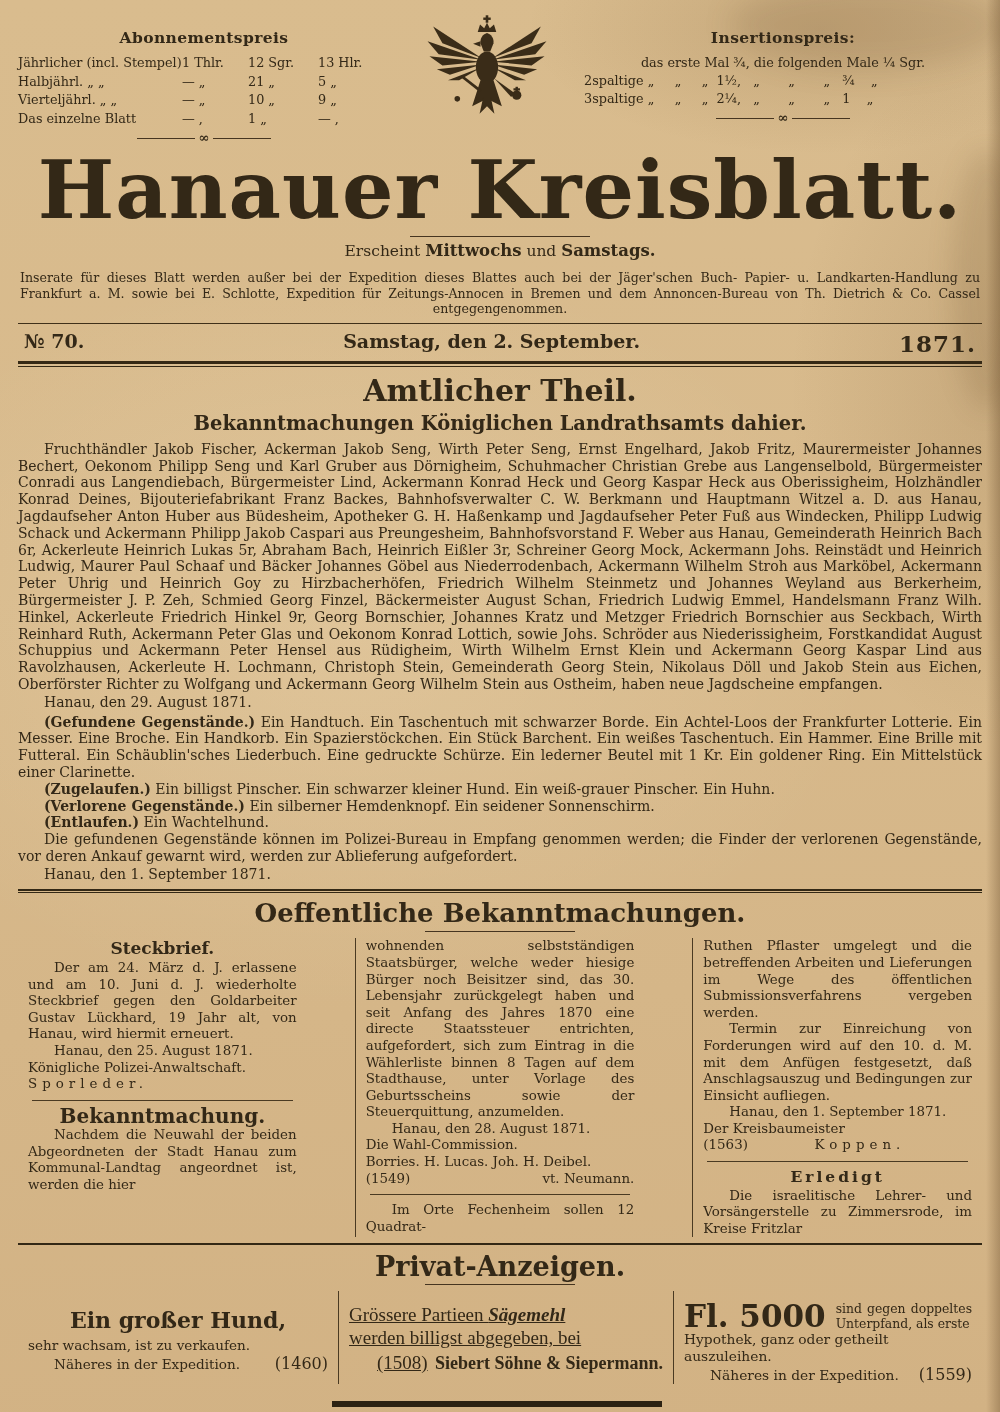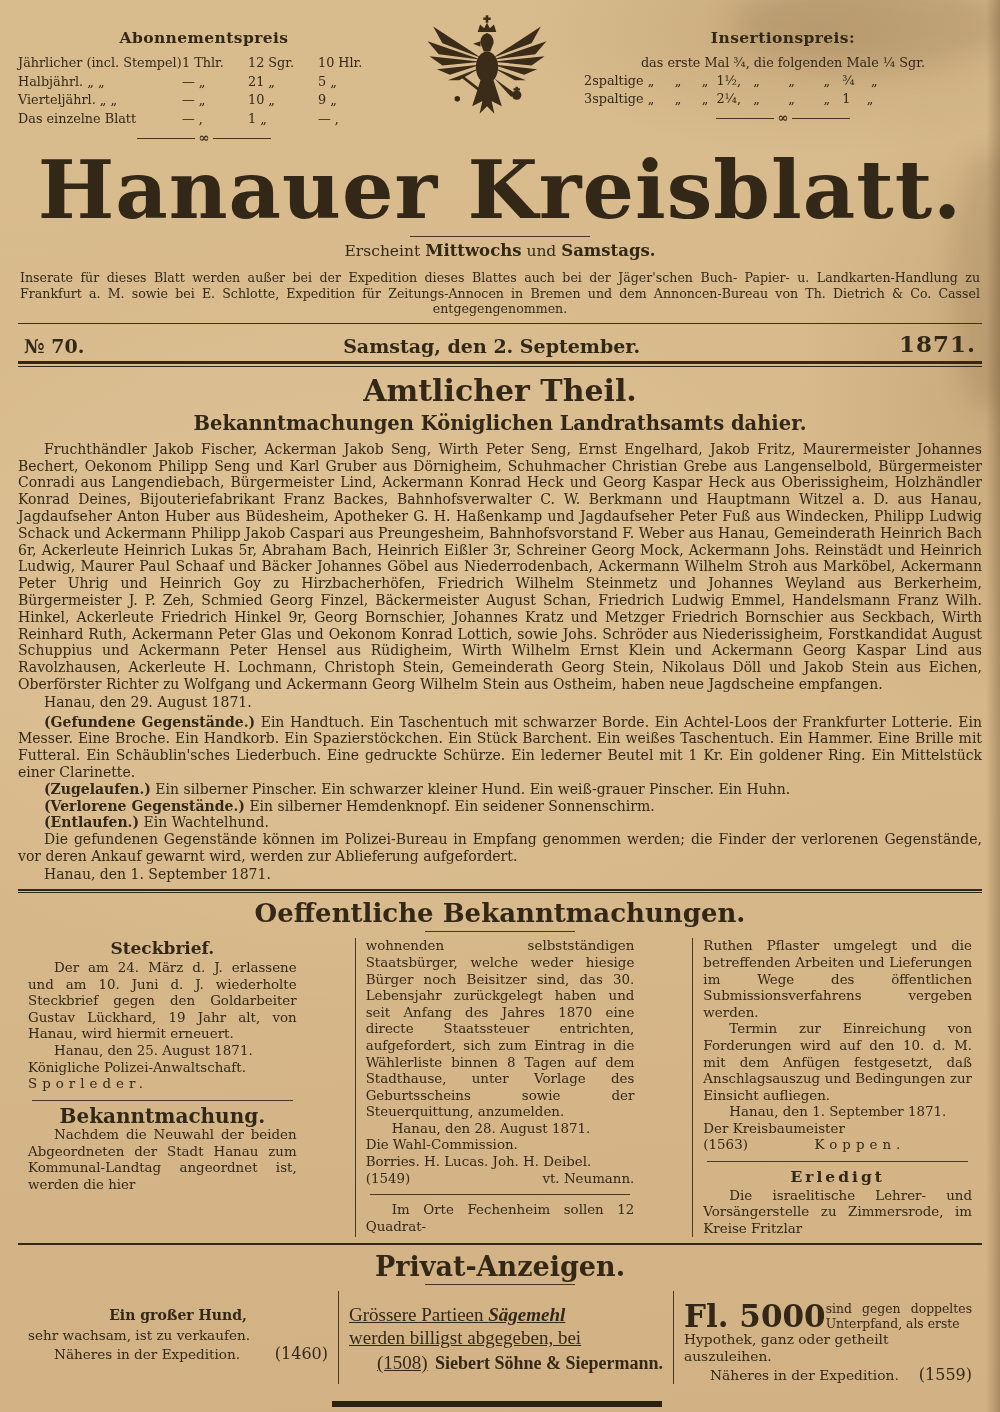--- a/index.html
+++ b/index.html
@@ -29,21 +29,21 @@
   .orn-knot{font-size:13px;line-height:8px;font-weight:bold;}
   .eagle-box{width:170px;text-align:center;}
   
   .masthead{text-align:center;font-size:81px;line-height:1.04;font-weight:bold;margin:6px 0 4px 0;letter-spacing:1px;}
   .short-rule{width:180px;border-top:1px solid #463520;margin:2px auto 4px auto;}
   .schedule{text-align:center;font-size:15.5px;}
   .schedule b{font-size:16.5px;}
   .notice{font-size:12.6px;line-height:15.5px;text-align:justify;text-align-last:center;margin:10px 2px 6px 2px;}
   .rule-thin{border-top:1px solid #3f3019;margin:2px 0;}
   
-  .dateline{display:flex;justify-content:space-between;align-items:flex-end;padding:4px 6px 2px 6px;gap:48px;}
+  .dateline{display:flex;justify-content:space-between;align-items:flex-start;padding:4px 6px 2px 6px;gap:48px;}
   .issue-no{font-size:19px;font-weight:bold;}
   .date-mid{font-size:19px;font-weight:bold;}
   .year{font-size:23px;font-weight:bold;letter-spacing:1px;}
   .rule-double{border-top:3px solid #352915;border-bottom:1px solid #352915;height:2px;margin:2px 0 4px 0;}
   
   .h-amtlich{text-align:center;font-size:30px;font-weight:bold;margin:6px 0 4px 0;}
   .h-landrath{text-align:center;font-size:19.5px;font-weight:bold;margin:2px 0 6px 0;}
   .bodytext{font-size:14px;line-height:16.8px;text-align:justify;margin:0;}
   .indent{text-indent:26px;}
   .placedate{font-size:14px;line-height:17px;text-indent:26px;margin:1px 0 3px 0;}
@@ -64,26 +64,26 @@
   .col-rule{border-top:1px solid #4a3a22;margin:7px 4px;}
   .refrow{display:flex;justify-content:space-between;align-items:baseline;}
   
   .h-private{text-align:center;font-size:27px;font-weight:bold;margin:6px 0 2px 0;}
   .ads{display:flex;align-items:stretch;margin-top:6px;}
   .ad{padding:0 10px;}
   .ad + .ad{border-left:1px solid #4a3a22;}
   .ad1{flex:0 0 300px;padding-top:16px;}
   .ad2{flex:0 0 314px;padding-top:12px;}
   .ad3{flex:1 1 auto;padding-top:10px;}
-  .ad1-title{text-align:center;font-weight:bold;font-size:14px;margin-bottom:4px;}
+  .ad1-title{text-align:center;font-weight:bold;font-size:22px;margin-bottom:4px;}
   .ad1 p{margin:0;font-size:13.6px;line-height:17px;}
   .ad2 .roman{font-family:"Liberation Serif",serif;font-size:19px;line-height:23px;margin:0;text-decoration:underline;}
   .ad2 .saw{font-weight:bold;font-style:italic;}
   .ad2-sig{font-family:"Liberation Serif",serif;font-size:18px;font-weight:bold;}
-  .ad3-top{display:flex;align-items:flex-start;justify-content:space-between;}
+  .ad3-top{display:flex;gap:10px;align-items:flex-start;justify-content:space-between;}
   .fl-big{font-size:31px;font-weight:bold;white-space:nowrap;line-height:30px;}
   .fl-side{font-size:12.4px;line-height:15px;text-align:justify;}
   .ad3 p{margin:0;font-size:13.8px;line-height:17px;}
   .mt2{margin-top:2px;margin-left:28px;}
   
   .crop-line{position:absolute;left:332px;top:1401px;width:330px;height:6px;background:#2c2212;}
   .edge-shade{position:absolute;right:0;top:0;width:14px;height:1412px;
     background:linear-gradient(to left, rgba(80,52,22,.30), rgba(80,52,22,0));}
   .stain1{position:absolute;left:730px;top:-20px;width:280px;height:90px;border-radius:50%;
     background:rgba(90,62,28,.13);filter:blur(14px);}
@@ -101,21 +101,21 @@
 
 <div class="page">
 
   <div class="tophead">
     <div class="abo">
       <div class="head-title">Abonnementspreis</div>
       <div class="abo-row">
         <span class="pre">Jährlicher (incl. Stempel)</span>
         <span>1 Thlr.</span>
         <span>12 Sgr.</span>
-        <span>10 Hlr.</span>
+        <span>13 Hlr.</span>
       </div>
       <div class="abo-row">
         <span class="pre">Halbjährl.    „         „</span>
         <span class="pre">—   „</span>
         <span class="pre">21   „</span>
         <span class="pre">5   „</span>
       </div>
       <div class="abo-row">
         <span class="pre">Vierteljährl. „         „</span>
         <span class="pre">—   „</span>
@@ -207,21 +207,21 @@
   </div>
   <div class="rule-double"></div>
 
   <h2 class="h-amtlich">Amtlicher Theil.</h2>
   <h3 class="h-landrath">Bekanntmachungen Königlichen Landrathsamts dahier.</h3>
 
   <p class="bodytext indent">Fruchthändler Jakob Fischer, Ackerman Jakob Seng, Wirth Peter Seng, Ernst Engelhard, Jakob Fritz, Maurermeister Johannes Bechert, Oekonom Philipp Seng und Karl Gruber aus Dörnigheim, Schuhmacher Christian Grebe aus Langenselbold, Bürgermeister Conradi aus Langendiebach, Bürgermeister Lind, Ackermann Konrad Heck und Georg Kaspar Heck aus Oberissigheim, Holzhändler Konrad Deines, Bijouteriefabrikant Franz Backes, Bahnhofsverwalter C. W. Berkmann und Hauptmann Witzel a. D. aus Hanau, Jagdaufseher Anton Huber aus Büdesheim, Apotheker G. H. Haßenkamp und Jagdaufseher Peter Fuß aus Windecken, Philipp Ludwig Schack und Ackermann Philipp Jakob Caspari aus Preungesheim, Bahnhofsvorstand F. Weber aus Hanau, Gemeinderath Heinrich Bach 6r, Ackerleute Heinrich Lukas 5r, Abraham Bach, Heinrich Eißler 3r, Schreiner Georg Mock, Ackermann Johs. Reinstädt und Heinrich Ludwig, Maurer Paul Schaaf und Bäcker Johannes Göbel aus Niederrodenbach, Ackermann Wilhelm Stroh aus Marköbel, Ackermann Peter Uhrig und Heinrich Goy zu Hirzbacherhöfen, Friedrich Wilhelm Steinmetz und Johannes Weyland aus Berkerheim, Bürgermeister J. P. Zeh, Schmied Georg Finzel, Bäckermeister August Schan, Friedrich Ludwig Emmel, Handelsmann Franz Wilh. Hinkel, Ackerleute Friedrich Hinkel 9r, Georg Bornschier, Johannes Kratz und Metzger Friedrich Bornschier aus Seckbach, Wirth Reinhard Ruth, Ackermann Peter Glas und Oekonom Konrad Lottich, sowie Johs. Schröder aus Niederissigheim, Forstkandidat August Schuppius und Ackermann Peter Hensel aus Rüdigheim, Wirth Wilhelm Ernst Klein und Ackermann Georg Kaspar Lind aus Ravolzhausen, Ackerleute H. Lochmann, Christoph Stein, Gemeinderath Georg Stein, Nikolaus Döll und Jakob Stein aus Eichen, Oberförster Richter zu Wolfgang und Ackermann Georg Wilhelm Stein aus Ostheim, haben neue Jagdscheine empfangen.</p>
   <p class="placedate">Hanau, den 29. August 1871.</p>
 
   <p class="bodytext indent"><b>(Gefundene Gegenstände.)</b> <span>Ein Handtuch. Ein Taschentuch mit schwarzer Borde. Ein Achtel-Loos der Frankfurter Lotterie. Ein Messer. Eine Broche. Ein Handkorb. Ein Spazierstöckchen. Ein Stück Barchent. Ein weißes Taschentuch. Ein Hammer. Eine Brille mit Futteral. Ein Schäublin'sches Liederbuch. Eine gedruckte Schürze. Ein lederner Beutel mit 1 Kr. Ein goldener Ring. Ein Mittelstück einer Clarinette.</span></p>
-  <p class="bodytext indent"><b>(Zugelaufen.)</b> <span>Ein silberner Pinscher. Ein schwarzer kleiner Hund. Ein weiß-grauer Pinscher. Ein Huhn.</span></p>
+  <p class="bodytext indent"><b>(Zugelaufen.)</b> <span>Ein billigst Pinscher. Ein schwarzer kleiner Hund. Ein weiß-grauer Pinscher. Ein Huhn.</span></p>
   <p class="bodytext indent"><b>(Verlorene Gegenstände.)</b> <span>Ein silberner Hemdenknopf. Ein seidener Sonnenschirm.</span></p>
   <p class="bodytext indent"><b>(Entlaufen.)</b> <span>Ein Wachtelhund.</span></p>
   <p class="bodytext indent">Die gefundenen Gegenstände können im Polizei-Bureau in Empfang genommen werden; die Finder der verlorenen Gegenstände, vor deren Ankauf gewarnt wird, werden zur Ablieferung aufgefordert.</p>
   <p class="placedate">Hanau, den 1. September 1871.</p>
 
   <div class="rule-thick"></div>
   <div class="rule-thick2"></div>
 
   <h2 class="h-public">Oeffentliche Bekanntmachungen.</h2>
   <div class="pub-underline"></div>

